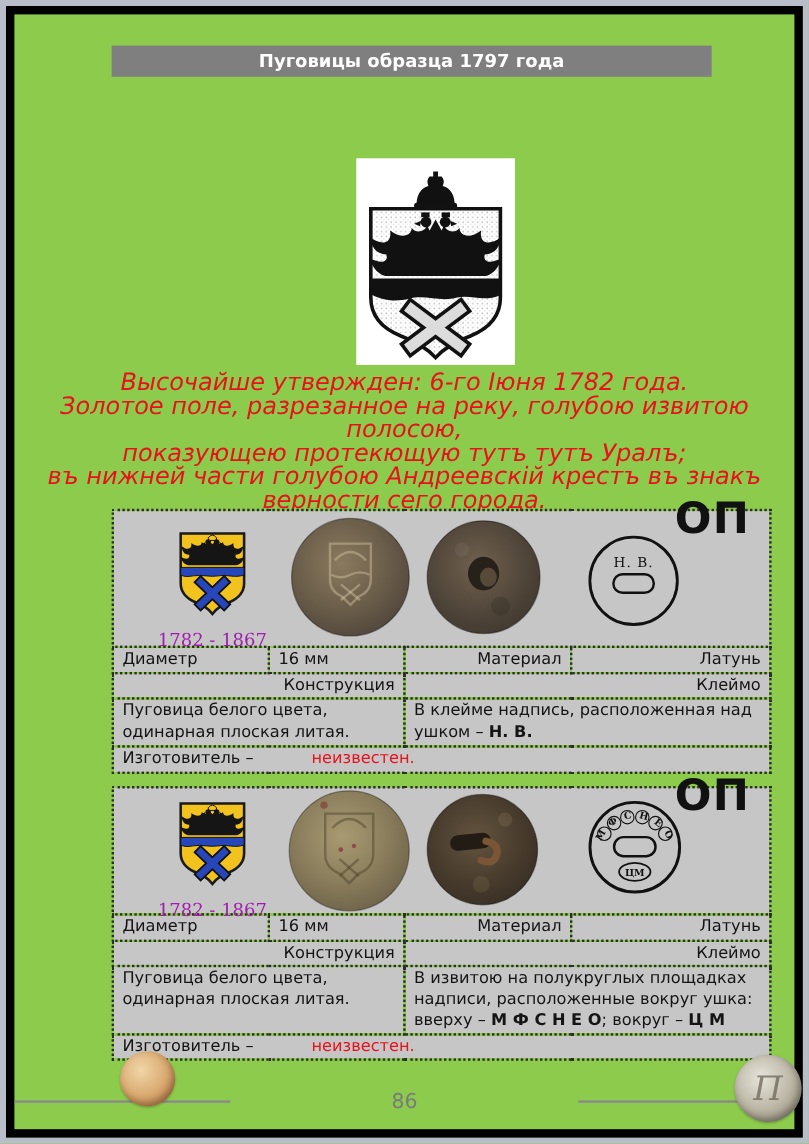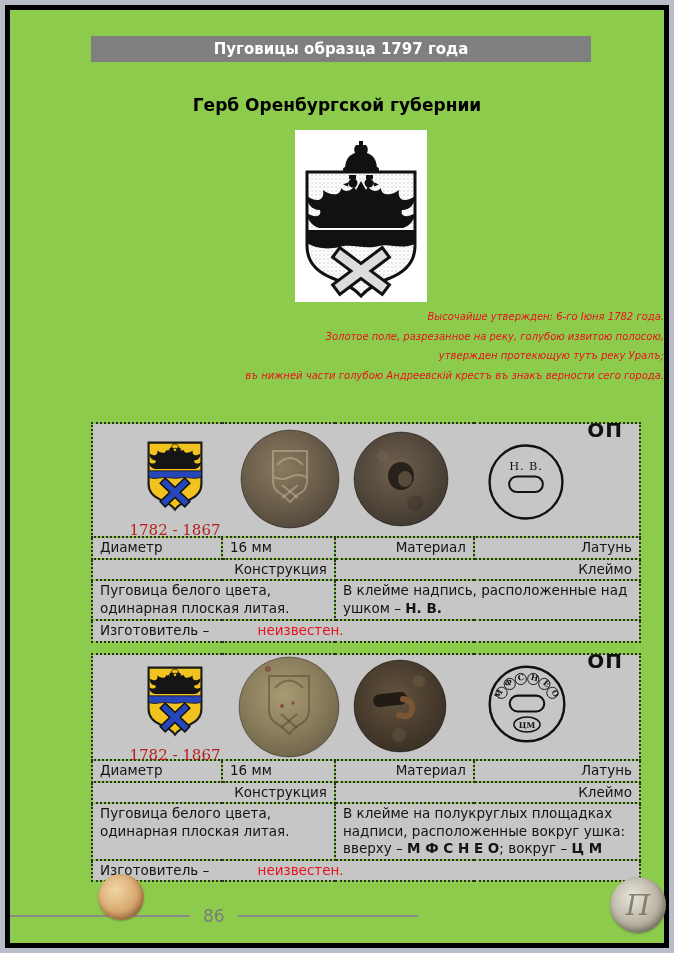--- a/index.html
+++ b/index.html
@@ -7,63 +7,63 @@
   body {
     background:#b9bdc9;
     font-family:"DejaVu Sans","Liberation Sans",sans-serif;
     color:#141414;
     overflow:hidden;
   }
   .page {
     position:absolute; left:5px; top:5px;
     width:664px; height:943px;
     background:#8dcb4d;
-    border:5px solid #000000;
+    border:7px solid #000000;
   }
   .header-bar {
     position:absolute; left:81px; top:26px; width:500px; height:26px;
     background:#7f7f7f; color:#ffffff;
     font-size:15px; font-weight:bold; text-align:center; line-height:26px;
   }
   .section-title {
     position:absolute; top:85px; left:0; width:100%;
     text-align:center; font-size:17px; font-weight:bold; color:#000;
   }
   .main-crest {
     position:absolute; left:285px; top:120px; width:132px; height:172px;
     background:#ffffff;
   }
   .crest-caption {
     position:absolute; top:297px; left:0; width:100%;
-    text-align:right; color:#e8111c; font-style:italic;
-    font-size:10px; line-height:19.5px; font-weight:500;
+    text-align:center; color:#e8111c; font-style:italic;
+    font-size:20px; line-height:19.5px; font-weight:500;
   }
   .btable { position:absolute; left:81px; }
   .t1 { top:412px; } .t2 { top:643px; }
   .spec-table { border-collapse:collapse; width:548px; table-layout:fixed; font-size:13.5px; }
   .spec-table td {
     background:#c6c6c6; background-clip:padding-box;
     border:2px dotted #2d2d2d;
     padding:1px 7px; vertical-align:top; line-height:17.5px;
   }
   td.hd { text-align:right; }
   td.photo-cell { padding:0; }
   .photo-inner { position:relative; width:100%; }
   .ph1 { height:112px; } .ph2 { height:104px; }
   .arms-block { position:absolute; left:28px; top:16px; width:108px; text-align:center; }
   .arms-block.low { top:10px; }
-  .years { font-family:"DejaVu Serif","Liberation Serif",serif; font-size:15px; margin-top:3px; color:#b91c1c; }
+  .years { font-family:"DejaVu Serif","Liberation Serif",serif; font-size:15px; margin-top:3px; color:#a21caf; }
   .coin { position:absolute; border-radius:50%; }
-  .code-op { position:absolute; right:16px; top:-2px; font-size:20px; font-weight:600; letter-spacing:1px; color:#111;text-align:right; }
+  .code-op { position:absolute; right:16px; top:-2px; font-size:36px; font-weight:600; letter-spacing:1px; color:#111;text-align:right; }
   .stamp-draw { position:absolute; }
   .bold-mark { font-weight:bold; }
   .red-text { color:#e8111c;padding-left:44px; }
   .footer-rule-row {
     position:absolute; top:897px; left:0; width:100%; height:18px;
-    display:flex; align-items:center; justify-content:flex-start; gap:13px;
+    display:flex; align-items:center; justify-content:space-between; gap:13px;
   }
   .fline { width:180px; height:2px; background:#8a8a8a; }
   .pagenum { color:#7a7a7a; font-size:17px; }
   .coin-foot { position:absolute; border-radius:50%; }
   .coin-left {
     left:88px; top:864px; width:46px; height:46px;
     background:radial-gradient(circle at 38% 34%, #f0d6a6, #d8a76e 55%, #a9764a 95%);
     box-shadow: inset -2px -3px 6px rgba(90,50,20,.45), 0 1px 2px rgba(0,0,0,.25);
   }
   .coin-right {
@@ -79,21 +79,20 @@
 </style>
 </head>
 <body>
 
 <div class="page">
 
   <div class="header-bar">
     <span>Пуговицы образца 1797 года</span>
   </div>
 
-  <div class="section-title">Герб Оренбургской губернии</div>
 
   <div class="main-crest">
     <svg width="132" height="172" viewBox="0 0 132 172">
       <defs>
         <pattern id="stip" width="4" height="4" patternUnits="userSpaceOnUse">
           <circle cx="1" cy="1" r="0.7" fill="#b5b5b5"></circle>
           <circle cx="3" cy="3" r="0.5" fill="#c8c8c8"></circle>
         </pattern>
       </defs>
       <rect x="0" y="0" width="132" height="172" fill="#ffffff"></rect>
@@ -120,21 +119,21 @@
       <g stroke="#dcdcdc" stroke-width="9" stroke-linecap="square">
         <line x1="46" y1="126" x2="86" y2="156"></line>
         <line x1="86" y1="126" x2="46" y2="156"></line>
       </g>
     </svg>
   </div>
 
   <div class="crest-caption">
     <div>Высочайше утвержден: 6-го Іюня 1782 года.</div>
     <div>Золотое поле, разрезанное на реку, голубою извитою полосою,</div>
-    <div>утвержден протекющую тутъ реку Уралъ;</div>
+    <div>показующею протекющую тутъ тутъ Уралъ;</div>
     <div>въ нижней части голубою Андреевскій крестъ въ знакъ верности сего города.</div>
   </div>
 
   <div class="btable t1">
     <table class="spec-table">
       <colgroup>
           <col style="width:130px">
           <col style="width:113px">
           <col style="width:139px">
           <col style="width:166px">
@@ -216,21 +215,21 @@
         <td class="hd">Материал</td>
         <td class="hd">Латунь</td>
       </tr>
       <tr>
         <td class="hd" colspan="2">Конструкция</td>
         <td class="hd" colspan="2">Клеймо</td>
       </tr>
       <tr>
         <td colspan="2" style="height:40px">Пуговица белого цвета, одинарная плоская литая.</td>
         <td colspan="2">
-          <span>В клейме надпись, расположенные над ушком – </span><span class="bold-mark">Н. В.</span><span></span><span class="bold-mark"></span>
+          <span>В клейме надпись, расположенная над ушком – </span><span class="bold-mark">Н. В.</span><span></span><span class="bold-mark"></span>
         </td>
       </tr>
       <tr>
         <td colspan="4">
           <span>Изготовитель – </span><span class="red-text">неизвестен.</span>
         </td>
       </tr>
     </tbody>
       </table>
   </div>
@@ -337,21 +336,21 @@
         <td class="hd">Материал</td>
         <td class="hd">Латунь</td>
       </tr>
       <tr>
         <td class="hd" colspan="2">Конструкция</td>
         <td class="hd" colspan="2">Клеймо</td>
       </tr>
       <tr>
         <td colspan="2" style="height:56px">Пуговица белого цвета, одинарная плоская литая.</td>
         <td colspan="2">
-          <span>В клейме на полукруглых площадках надписи, расположенные вокруг ушка: вверху – </span><span class="bold-mark">М Ф С Н Е О</span><span>; вокруг – </span><span class="bold-mark">Ц М</span>
+          <span>В извитою на полукруглых площадках надписи, расположенные вокруг ушка: вверху – </span><span class="bold-mark">М Ф С Н Е О</span><span>; вокруг – </span><span class="bold-mark">Ц М</span>
         </td>
       </tr>
       <tr>
         <td colspan="4">
           <span>Изготовитель – </span><span class="red-text">неизвестен.</span>
         </td>
       </tr>
     </tbody>
       </table>
   </div>

